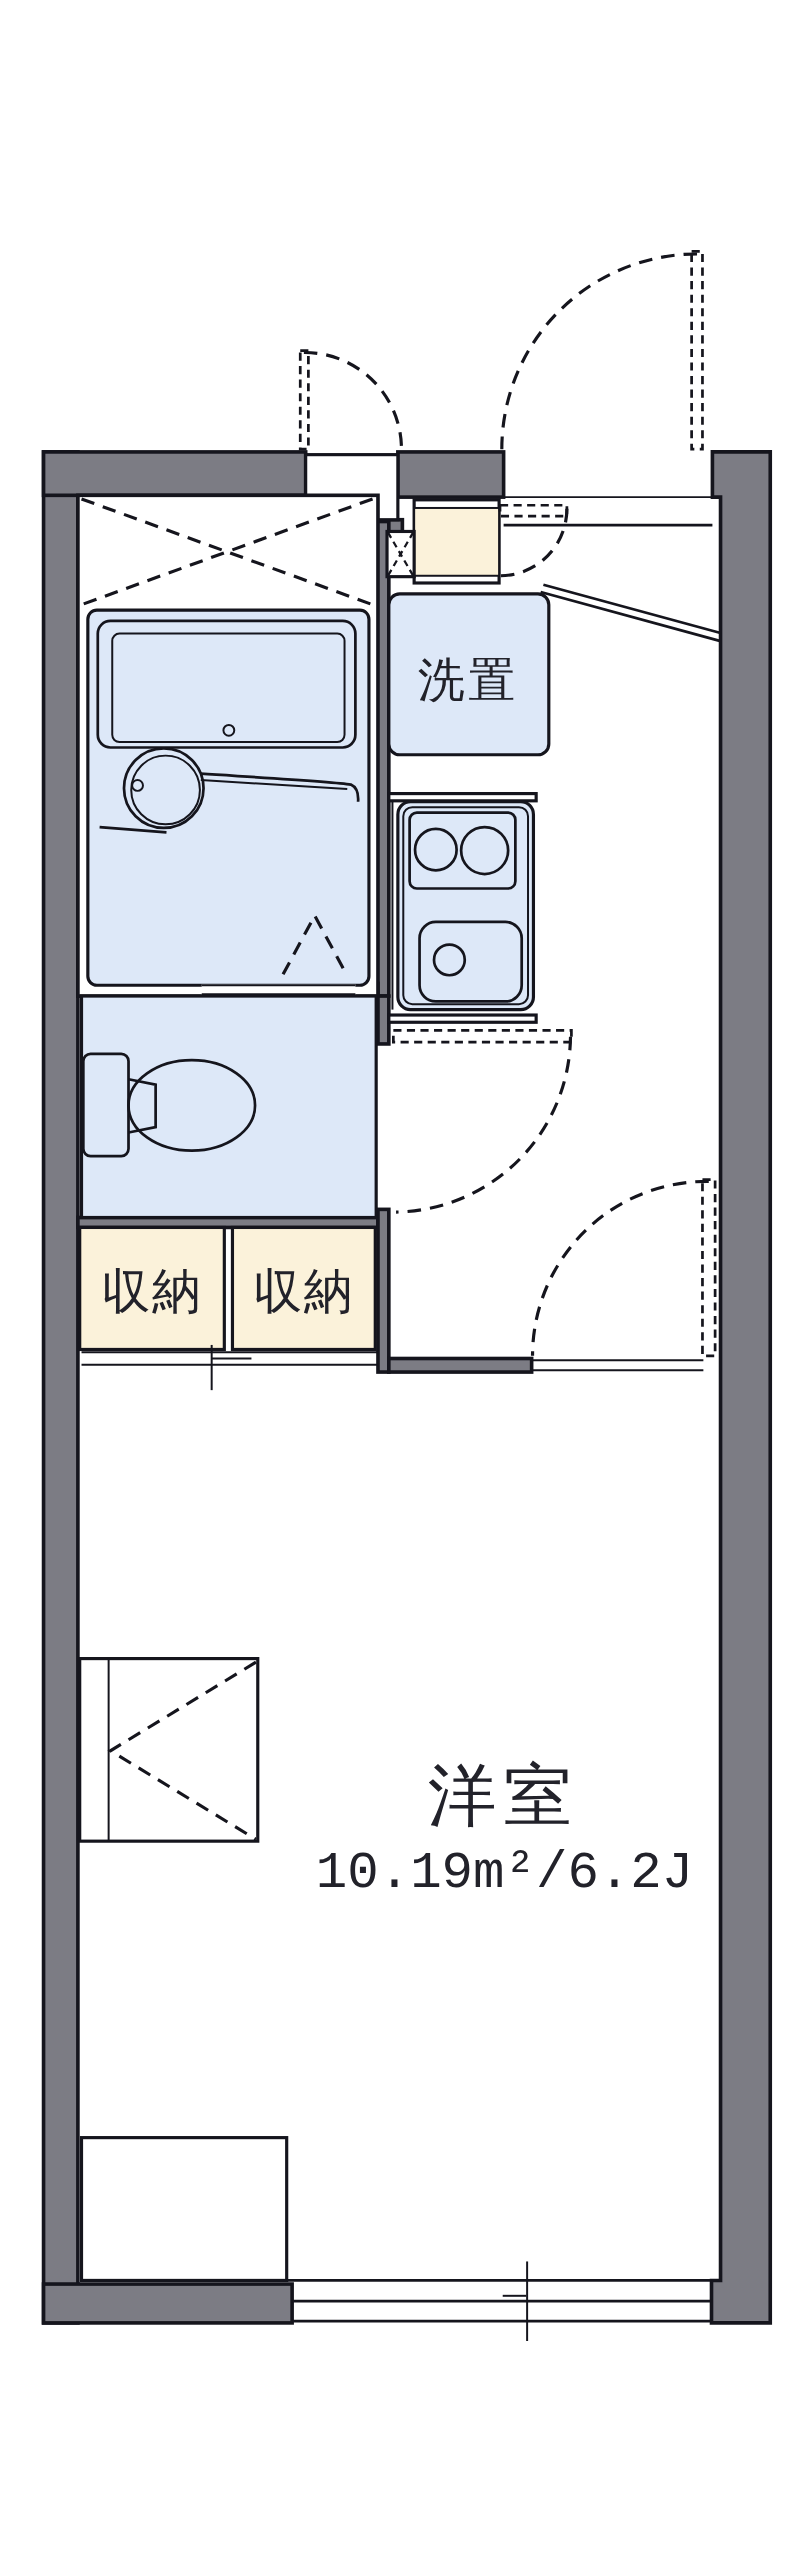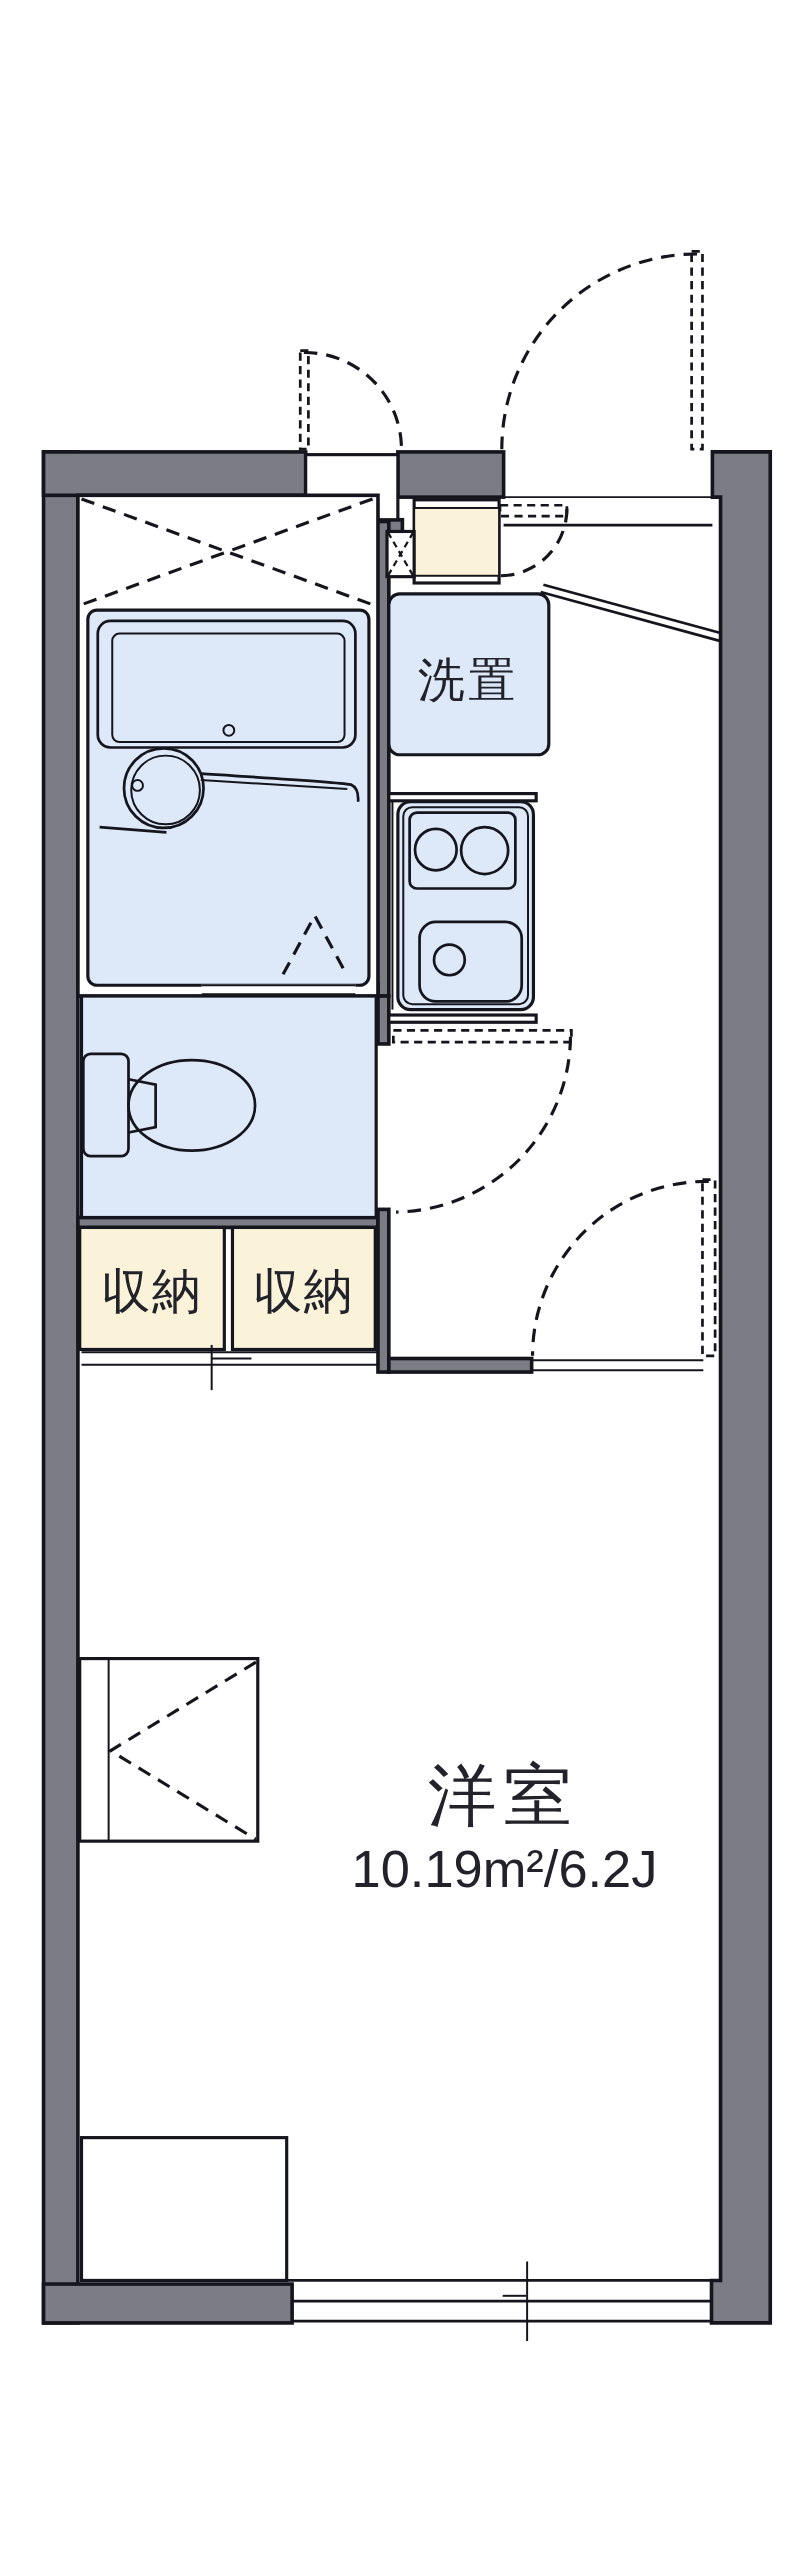--- a/index.html
+++ b/index.html
@@ -1,21 +1,21 @@
 <!DOCTYPE html>
 <html style="--wall: #7c7c84; --fixture: #dde8f8; --storage: #fbf2da; --line: #15151d; --text: #22222a; --bg: #ffffff;font-size:14.5px"><head>
 <meta charset="utf-8">
 <style>
   :root{
     --wall:#7c7c84; --fixture:#dde8f8; --storage:#fbf2da;
     --line:#15151d; --text:#22222a; --bg:#ffffff;
   }
   html,body{margin:0;padding:0;background:#fff;}
   .stage{position:relative;width:800px;height:2576px;background:var(--bg);
-         font-family:Liberation Sans, sans-serif;}
+         font-family:Liberation Mono, monospace;}
   svg{display:block}
   .wall{fill:var(--wall);stroke:var(--line);stroke-width:4;stroke-linejoin:miter;}
   .roomline{fill:#ffffff;stroke:var(--line);stroke-width:4;}
   .fx{fill:var(--fixture);stroke:var(--line);stroke-width:3.5;}
   .fxthin{fill:none;stroke:var(--line);stroke-width:3;}
   .thin{fill:none;stroke:var(--line);stroke-width:2.2;}
   .ln{fill:none;stroke:var(--line);stroke-width:3;}
   .dash{fill:none;stroke:var(--line);stroke-width:3.5;stroke-dasharray:15 10;}
   .dashleaf{fill:none;stroke:var(--line);stroke-width:3;stroke-dasharray:9 6;}
   .dashsm{fill:none;stroke:var(--line);stroke-width:2.5;stroke-dasharray:7 5;}

